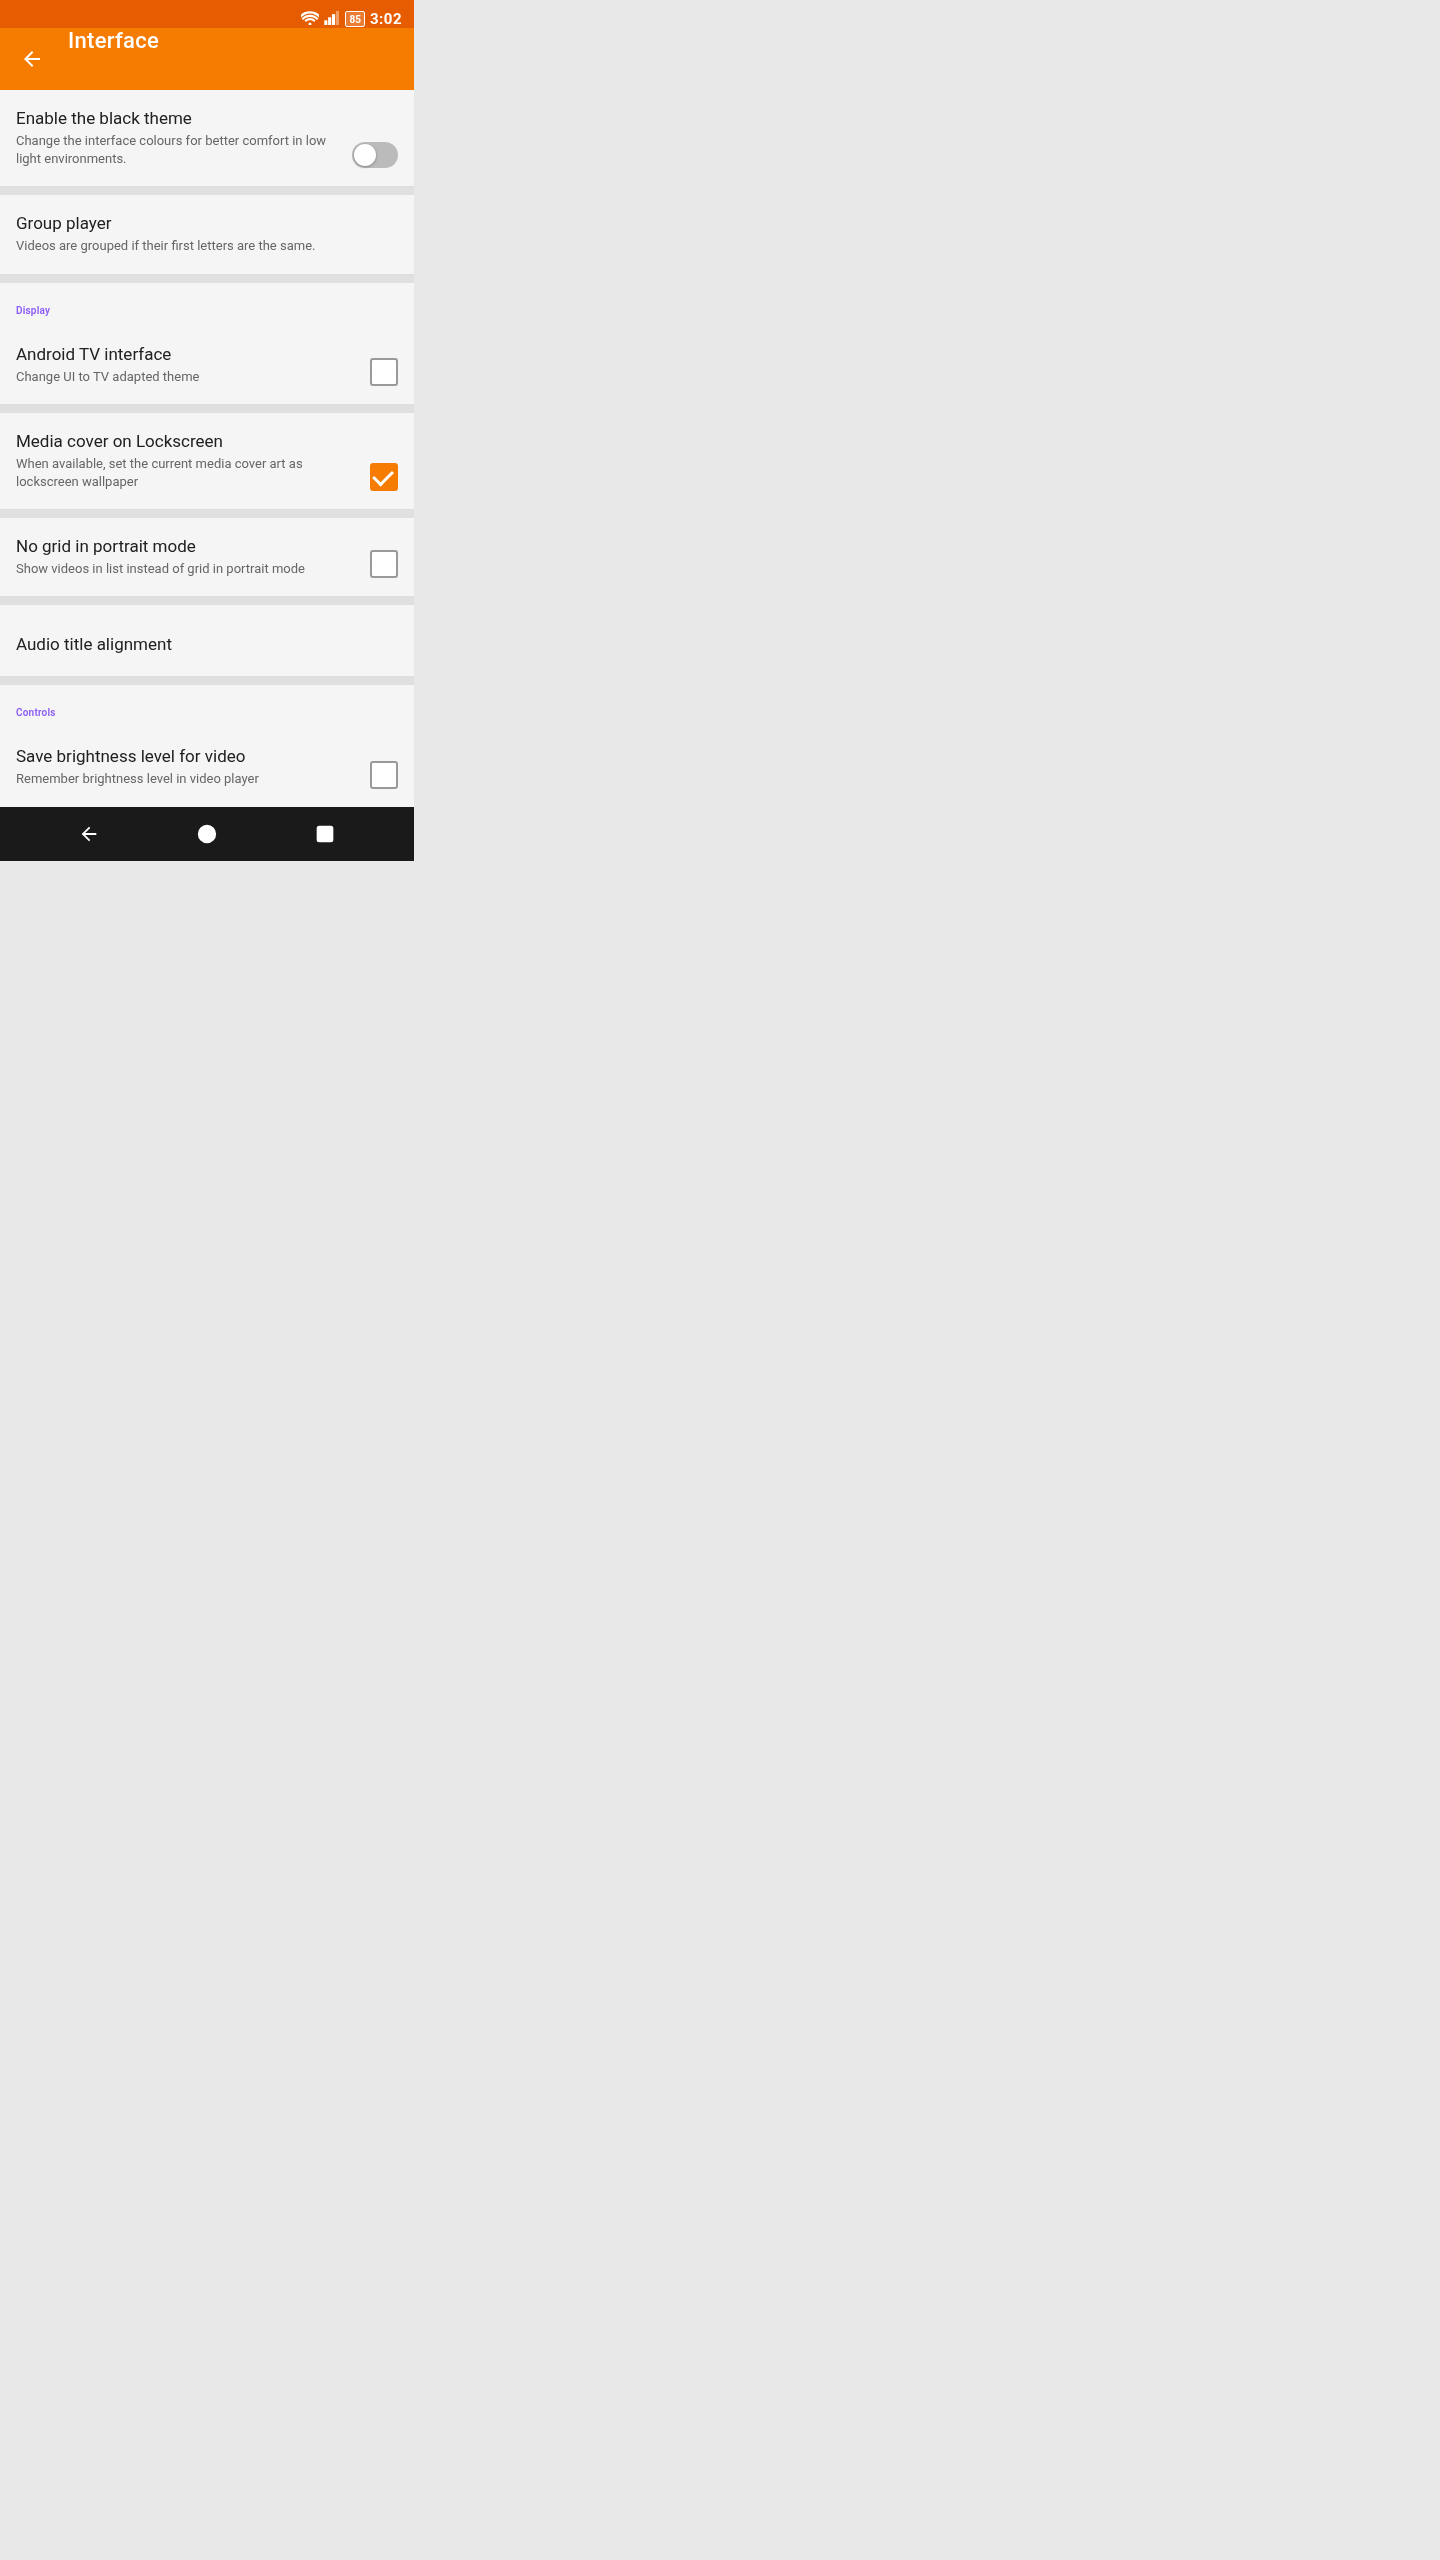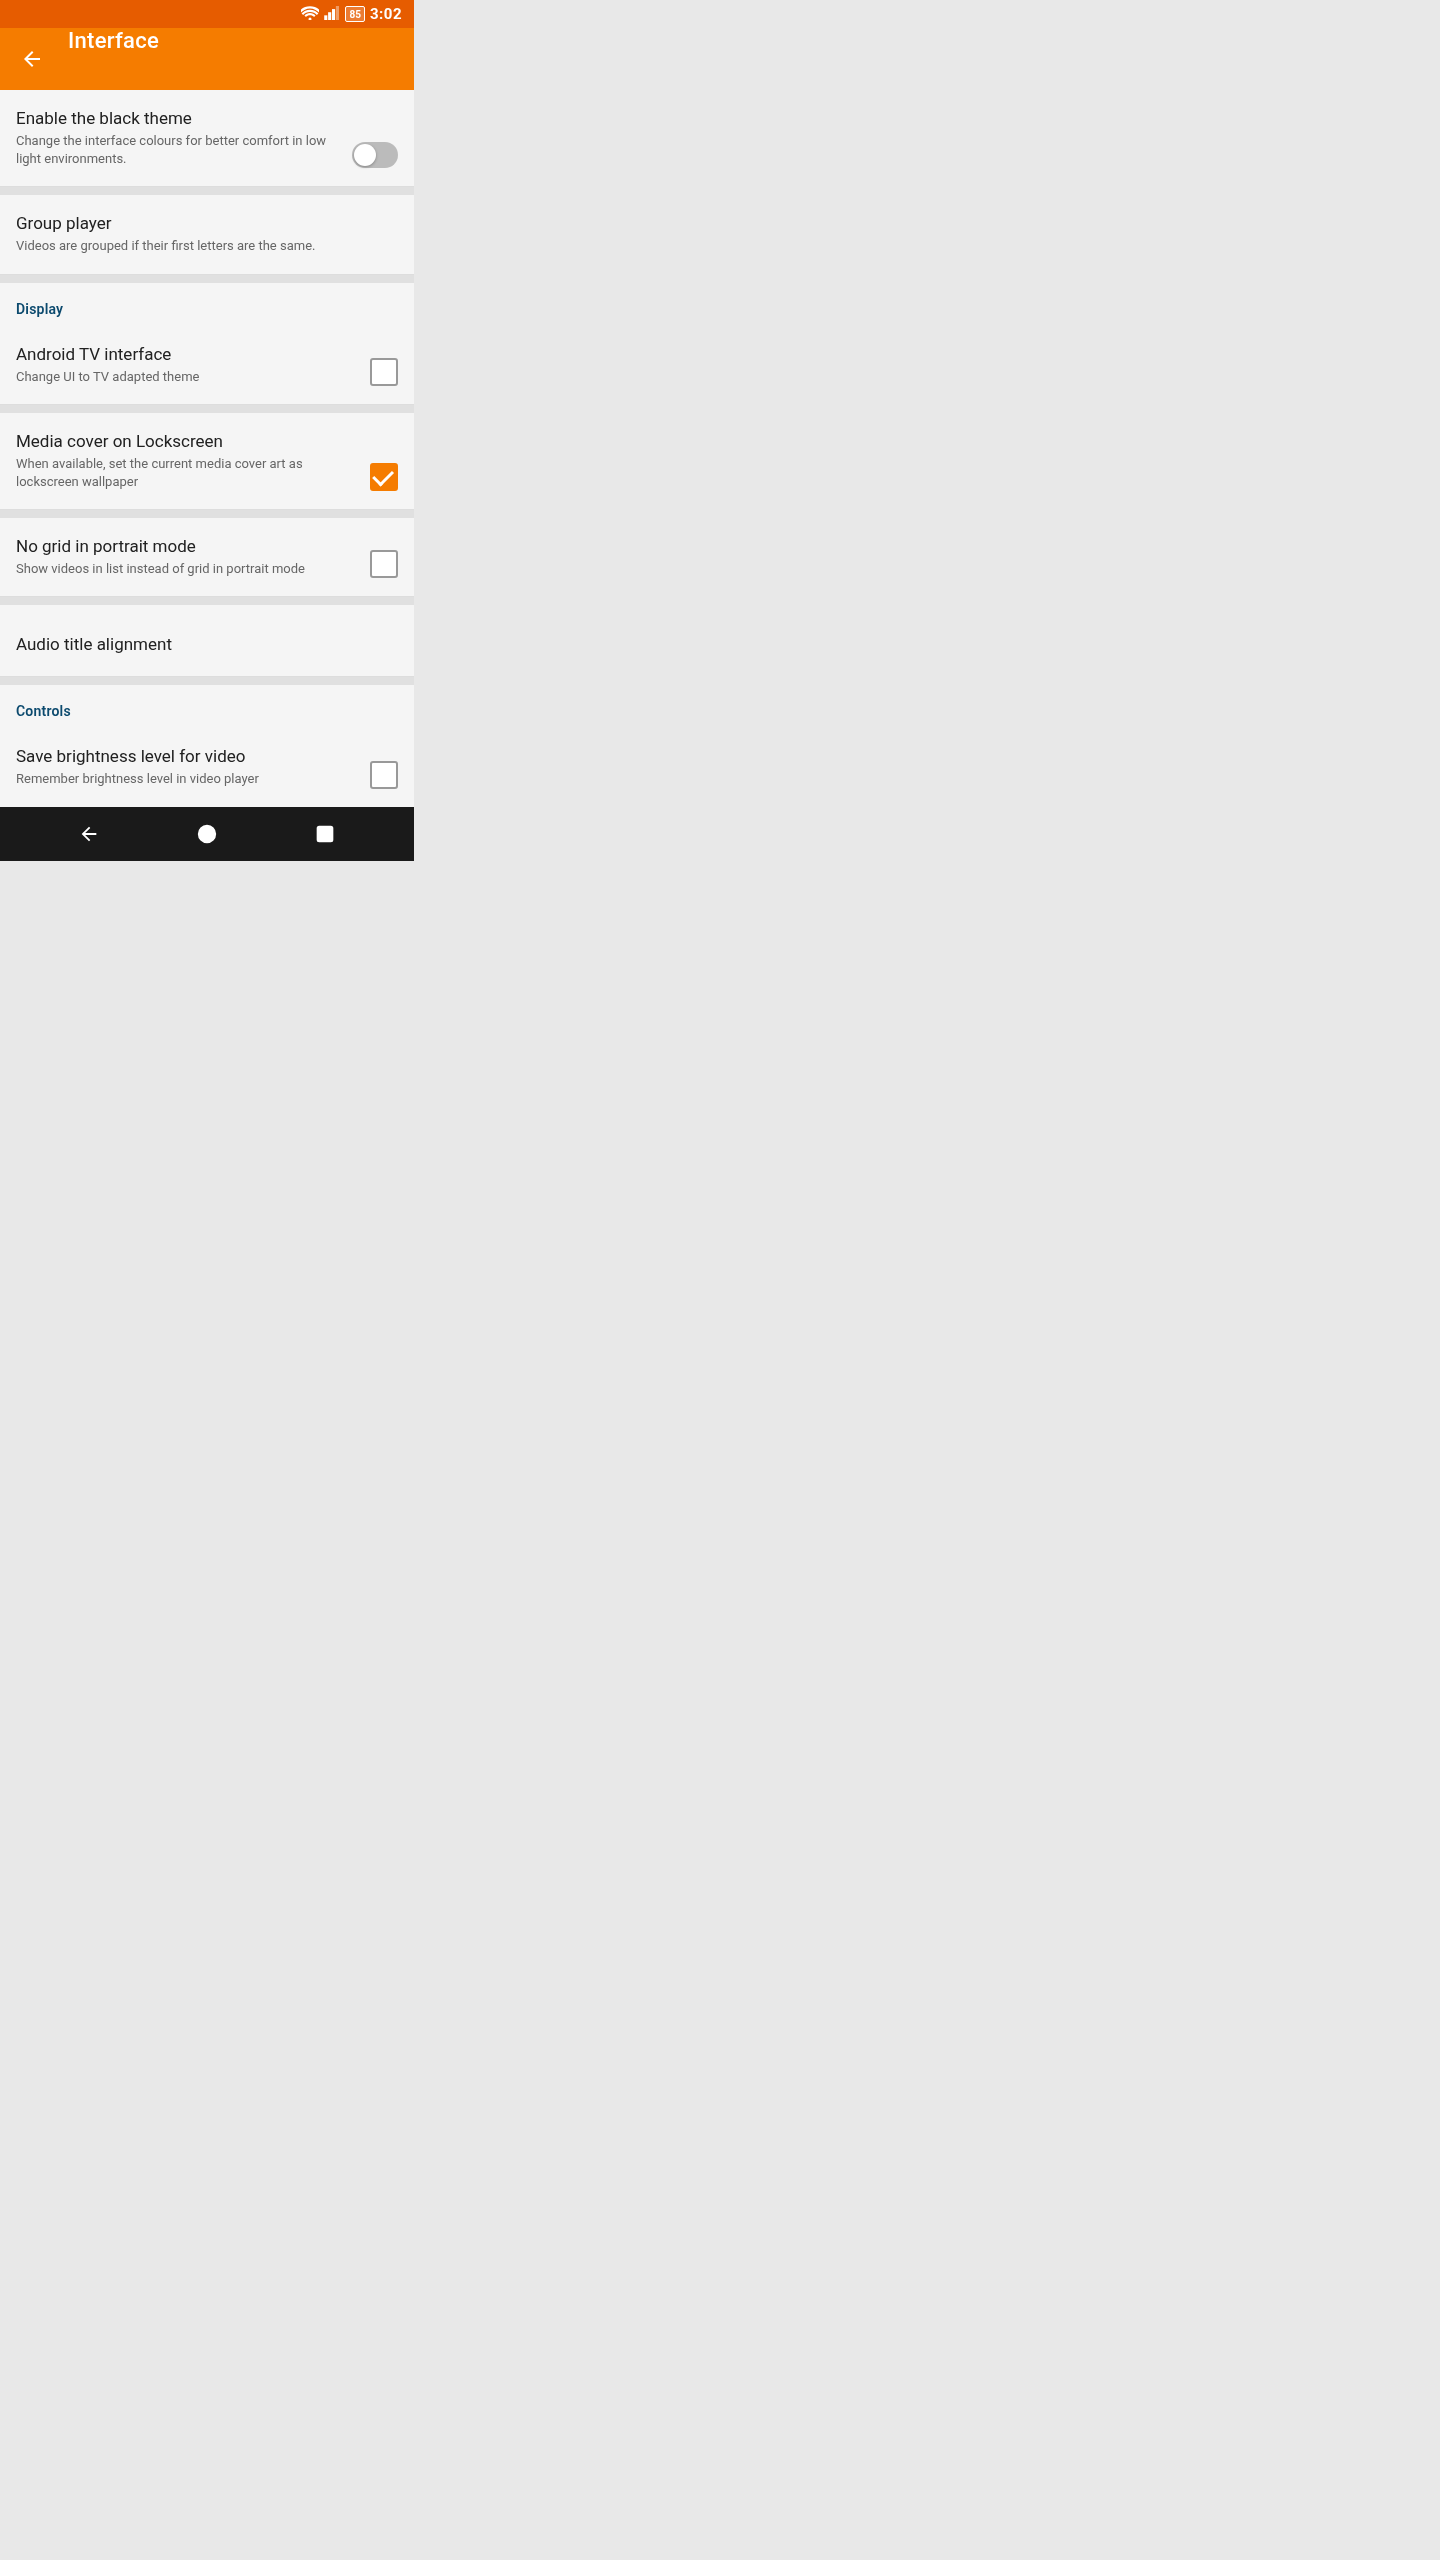--- a/index.html
+++ b/index.html
@@ -14,21 +14,21 @@
       color: #212121;
       display: flex;
       flex-direction: column;
     }
 
     
     .status-bar {
       background: #e65c00;
       height: 28px;
       display: flex;
-      align-items: center;
+      align-items: flex-end;
       justify-content: flex-end;
       padding: 0 12px;
       gap: 6px;
     }
     .status-icons {
       display: flex;
       align-items: center;
       gap: 5px;
       color: white;
       font-size: 13px;
@@ -167,22 +167,22 @@
       height: 8px;
       background: #e0e0e0;
     }
 
     
     .section-header {
       padding: 16px 16px 8px 16px;
       background: #f5f5f5;
     }
     .section-header-text {
-      color: #0c4a6e;
-      font-size: 14px;
+      color: #8b5cf6;
+      font-size: 10px;
       font-weight: 600;
       text-transform: none;
       letter-spacing: 0.2px;
     }
 
     
     .nav-bar {
       background: #1a1a1a;
       height: 54px;
       display: flex;

